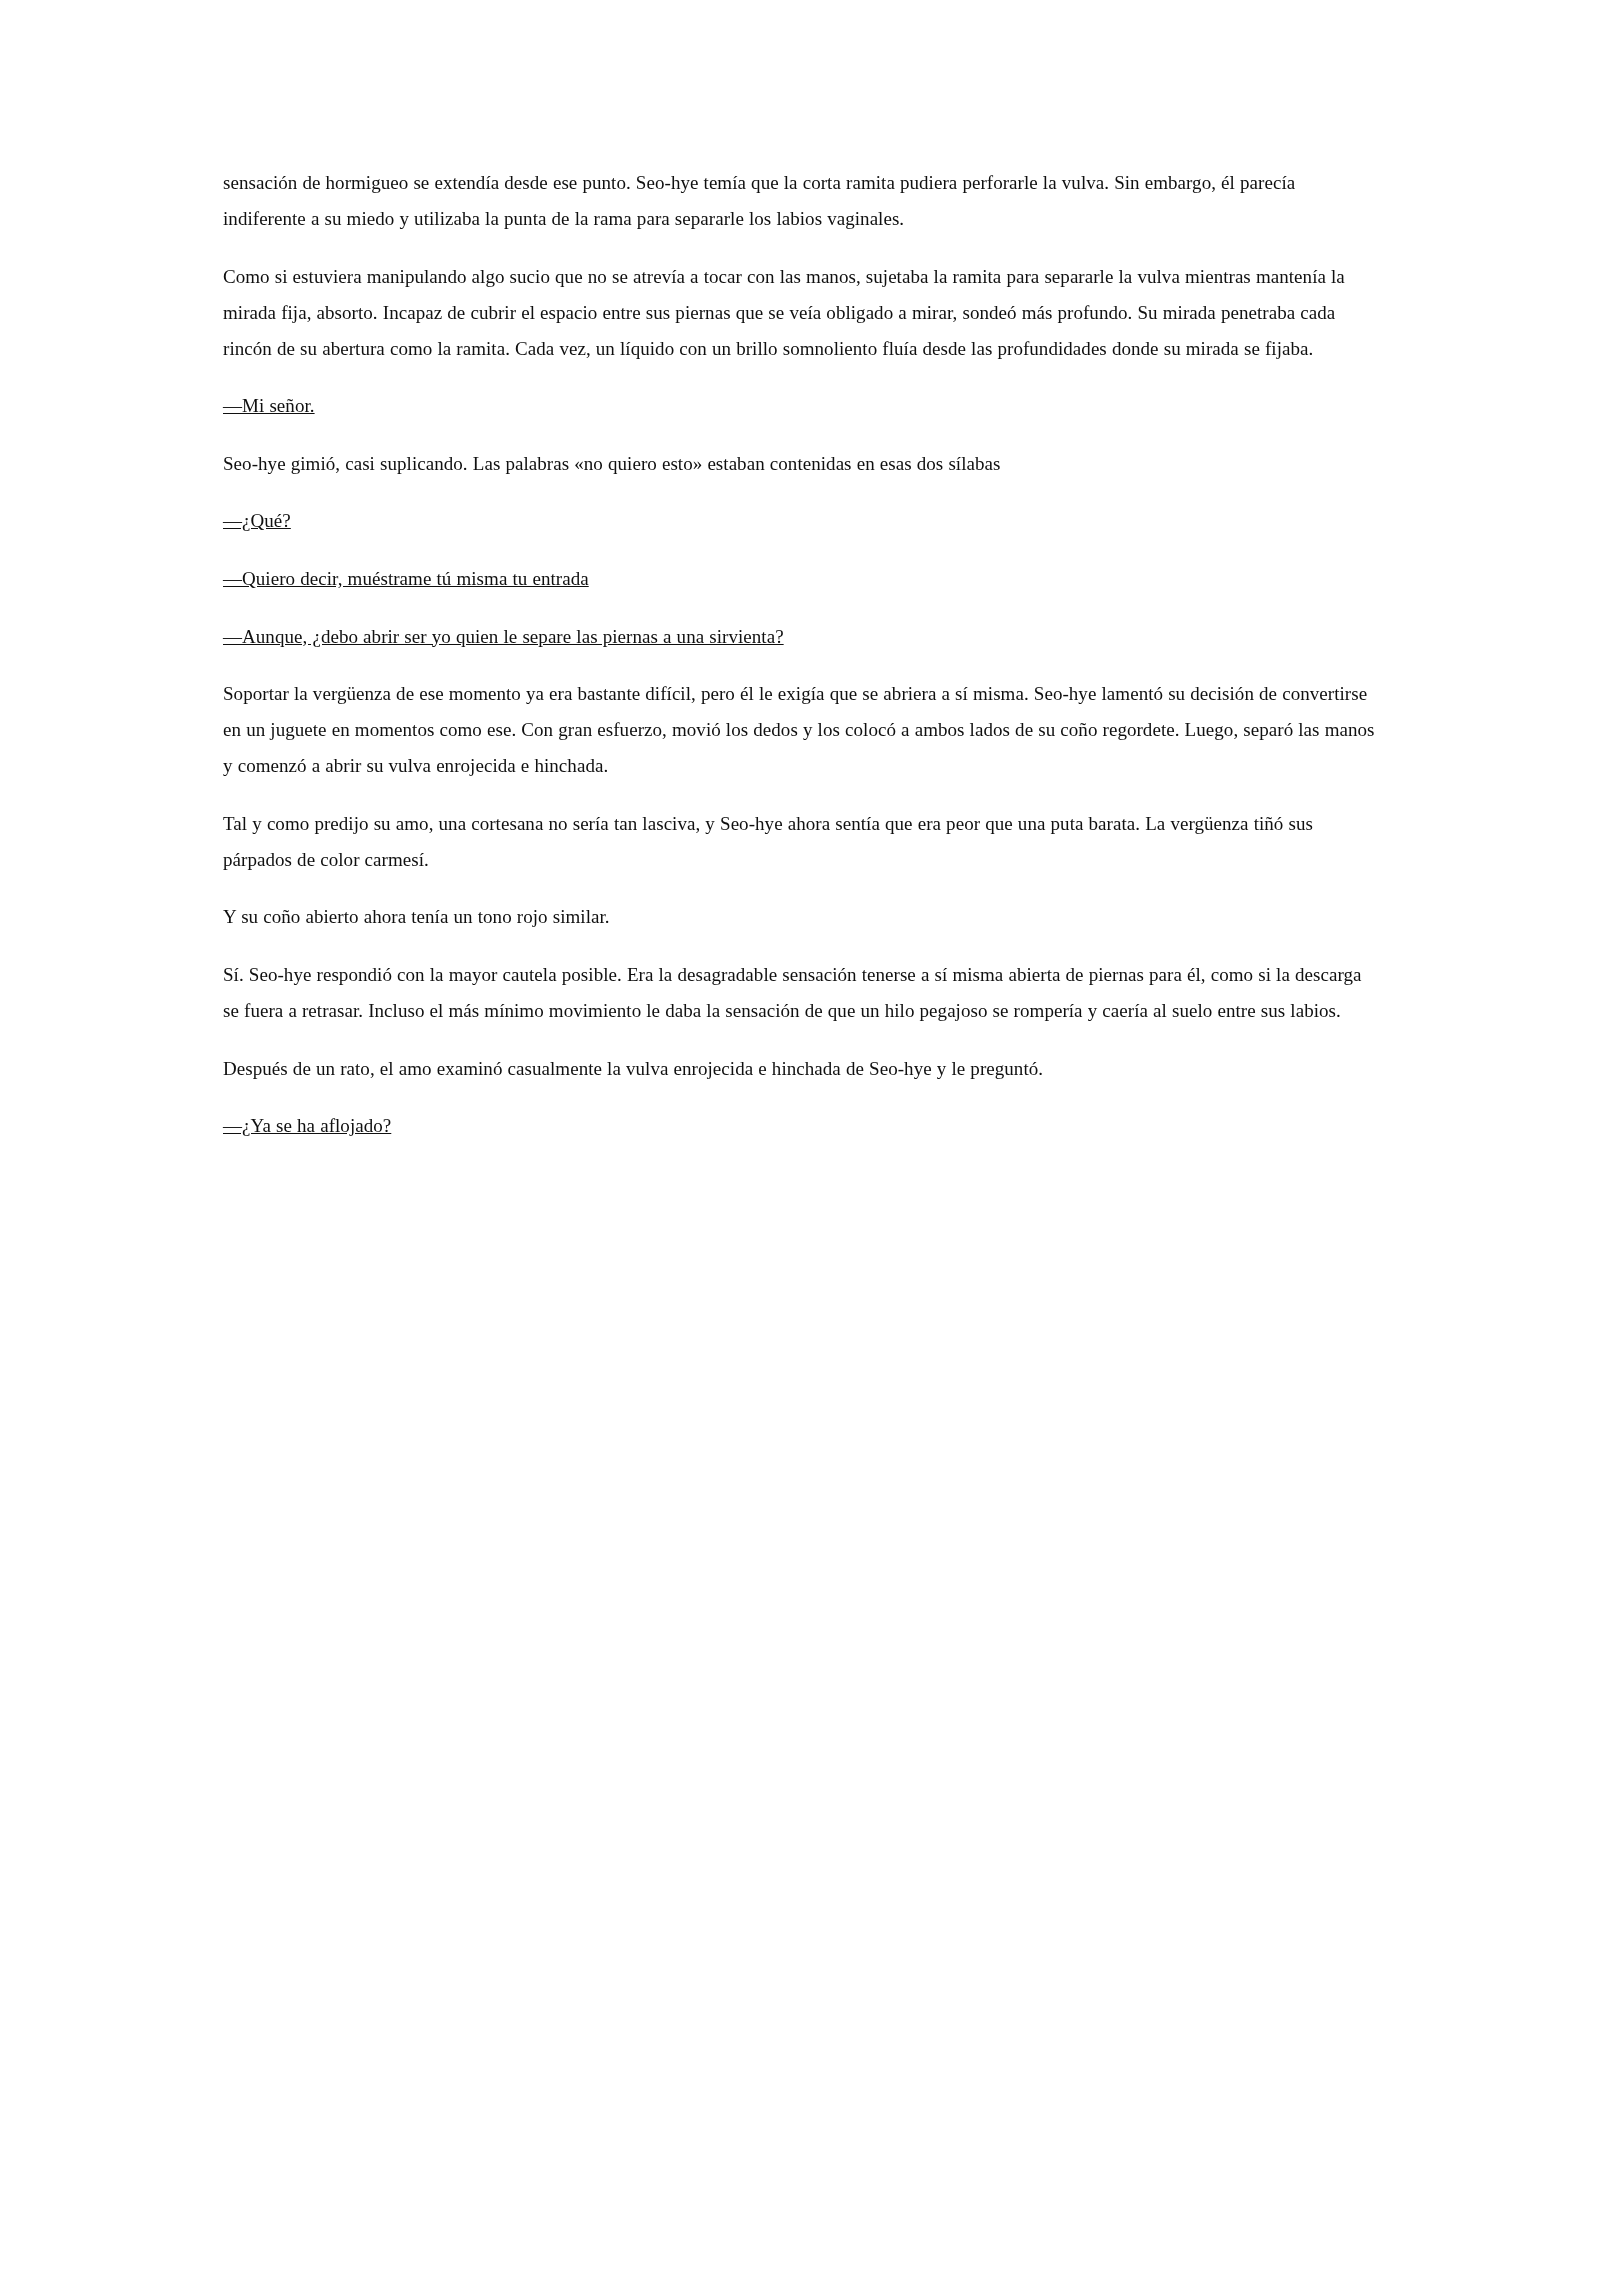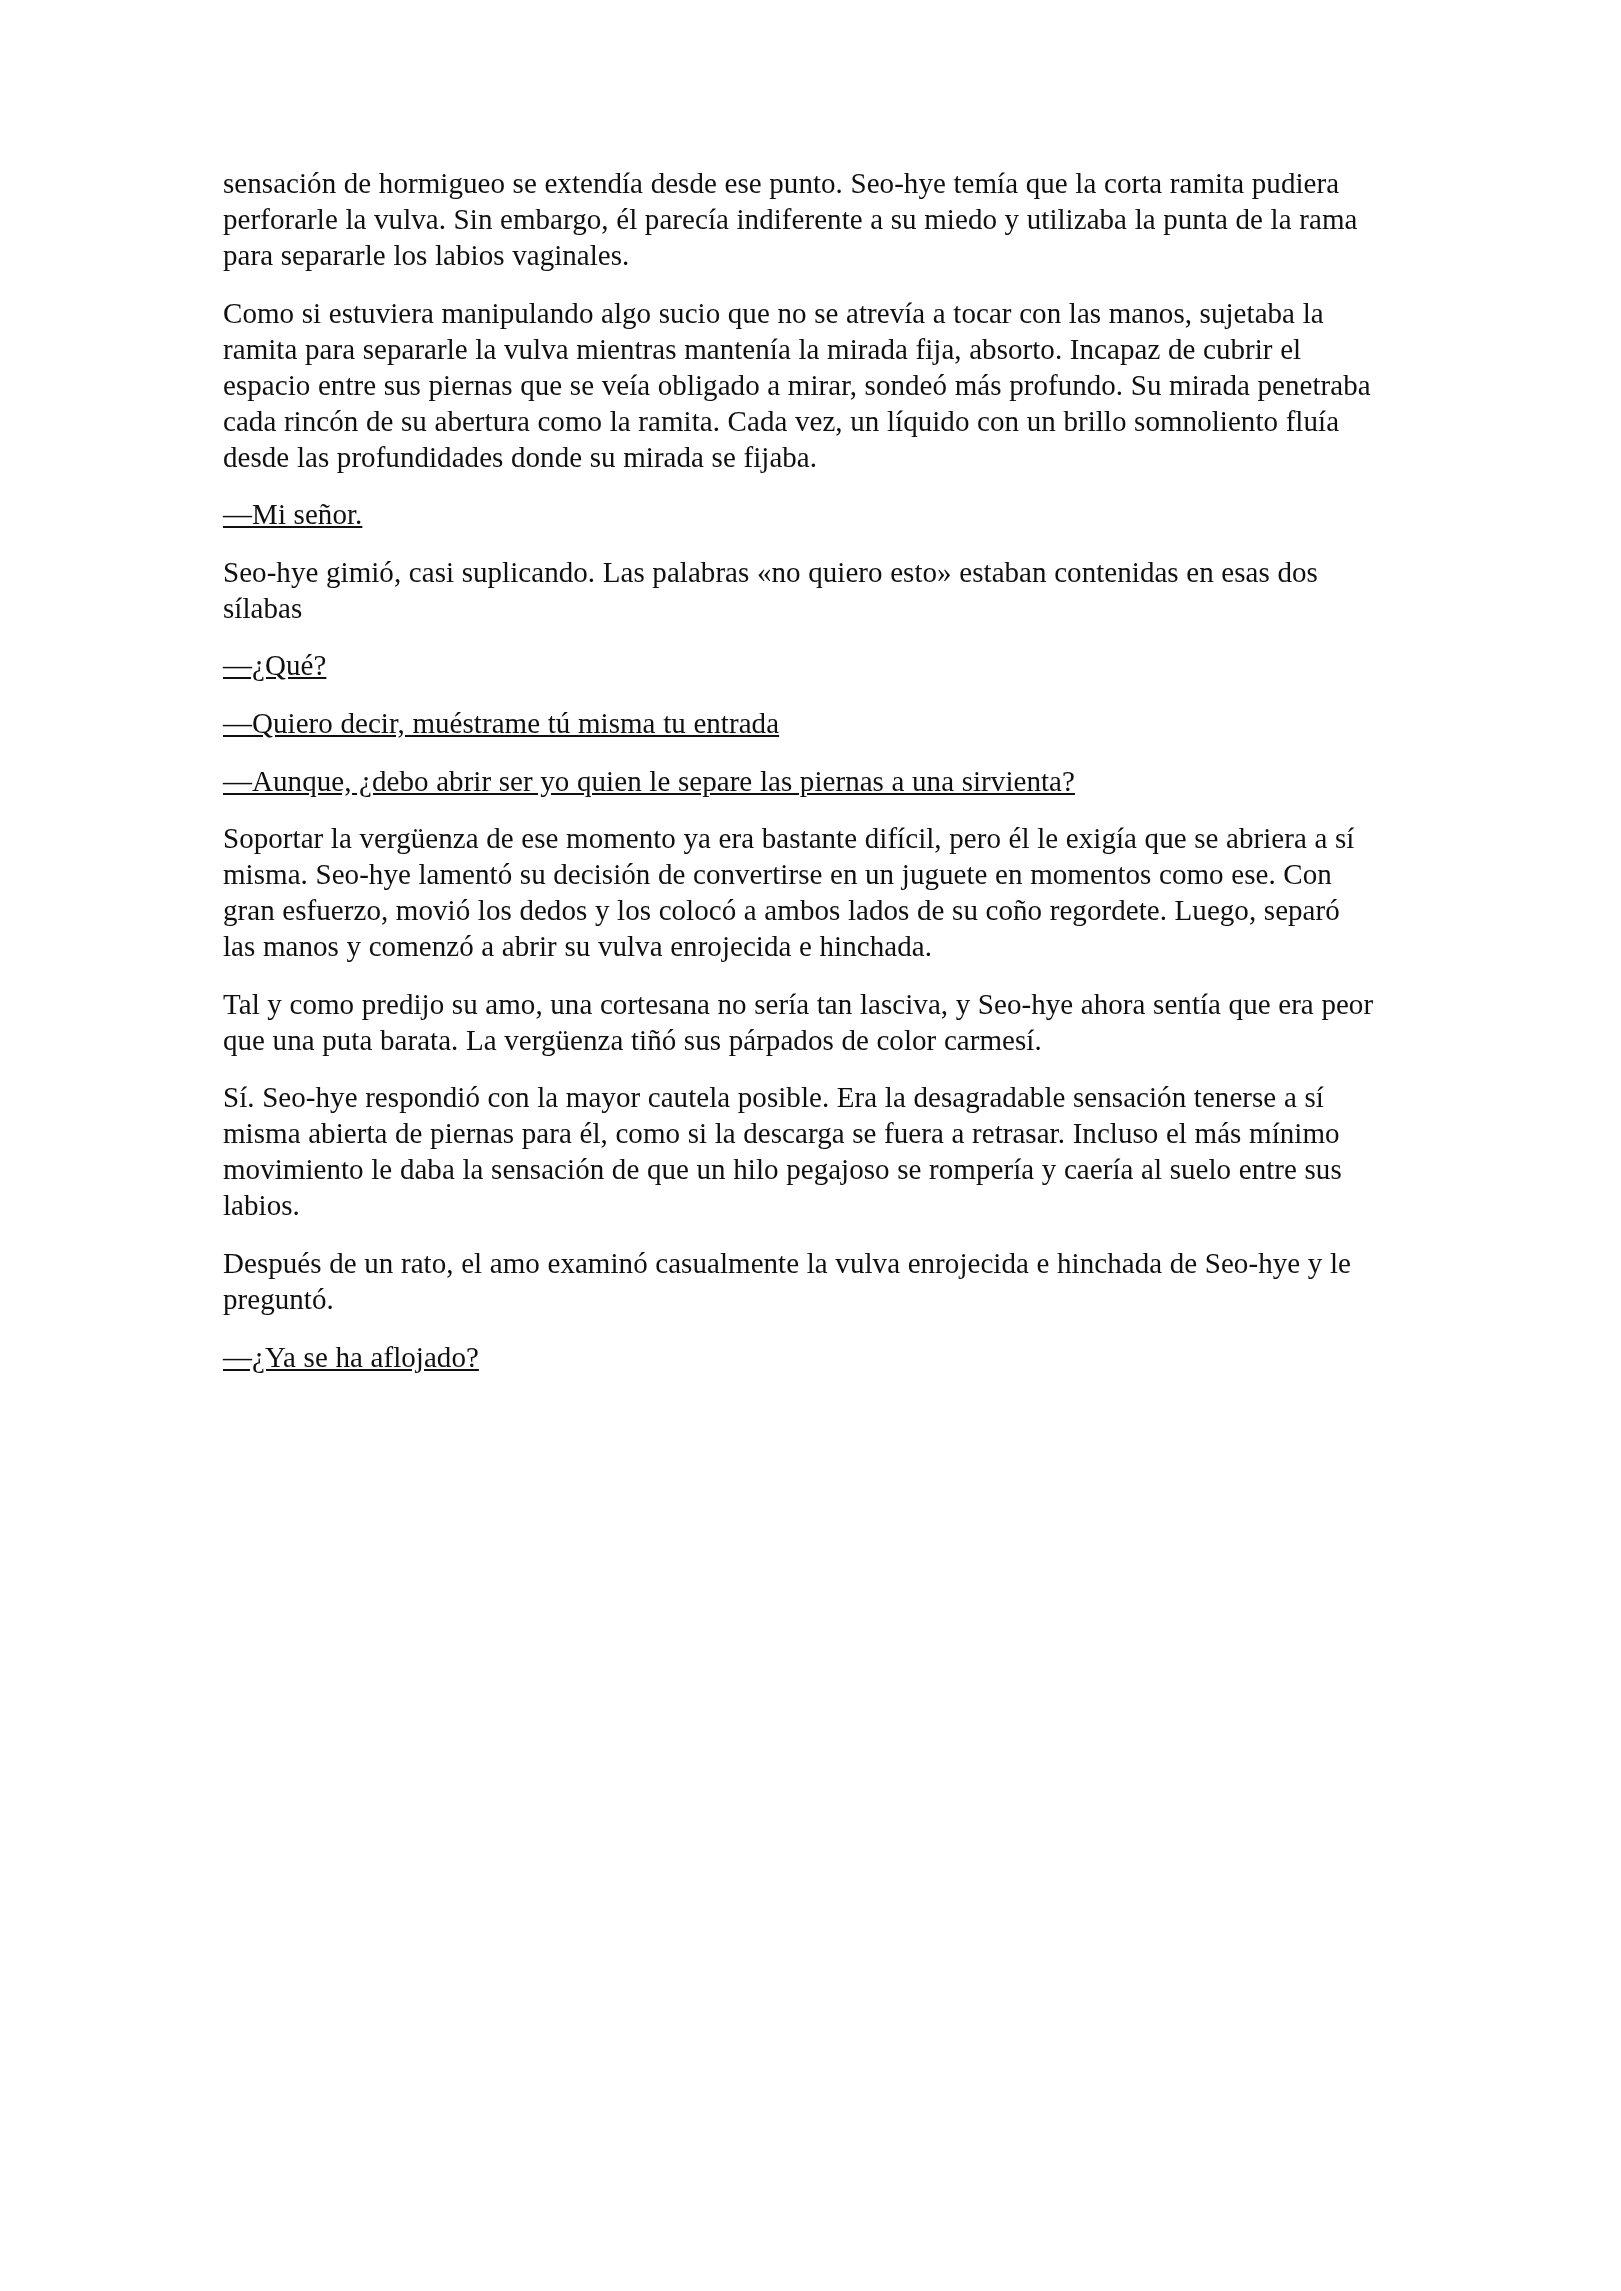--- a/index.html
+++ b/index.html
@@ -26,21 +26,21 @@
   }
 
   .text-column {
     position: absolute;
     left: 223px;
     top: 165px;
     width: 1152px;
   }
 
   .para {
-    font-size: 29px;
+    font-size: 19px;
     line-height: 36px;
     text-align: left;
     margin: 0 0 21.6px 0;
     letter-spacing: 0.05px;
     word-spacing: 0.3px;
     color: #101010;
   }
 
   .para:last-child {
     margin-bottom: 16px;
@@ -58,18 +58,19 @@
   <div class="text-column" id="text-column">
       <p class="para">sensación de hormigueo se extendía desde ese punto. Seo-hye temía que la corta ramita pudiera perforarle la vulva. Sin embargo, él parecía indiferente a su miedo y utilizaba la punta de la rama para separarle los labios vaginales.</p>
       <p class="para">Como si estuviera manipulando algo sucio que no se atrevía a tocar con las manos, sujetaba la ramita para separarle la vulva mientras mantenía la mirada fija, absorto. Incapaz de cubrir el espacio entre sus piernas que se veía obligado a mirar, sondeó más profundo. Su mirada penetraba cada rincón de su abertura como la ramita. Cada vez, un líquido con un brillo somnoliento fluía desde las profundidades donde su mirada se fijaba.</p>
       <p class="para dialogue">—Mi señor.</p>
       <p class="para">Seo-hye gimió, casi suplicando. Las palabras «no quiero esto» estaban contenidas en esas dos sílabas</p>
       <p class="para dialogue">—¿Qué?</p>
       <p class="para dialogue">—Quiero decir, muéstrame tú misma tu entrada</p>
       <p class="para dialogue">—Aunque, ¿debo abrir ser yo quien le separe las piernas a una sirvienta?</p>
       <p class="para">Soportar la vergüenza de ese momento ya era bastante difícil, pero él le exigía que se abriera a sí misma. Seo-hye lamentó su decisión de convertirse en un juguete en momentos como ese. Con gran esfuerzo, movió los dedos y los colocó a ambos lados de su coño regordete. Luego, separó las manos y comenzó a abrir su vulva enrojecida e hinchada.</p>
       <p class="para">Tal y como predijo su amo, una cortesana no sería tan lasciva, y Seo-hye ahora sentía que era peor que una puta barata. La vergüenza tiñó sus párpados de color carmesí.</p>
+      <p class="para">Y su coño abierto ahora tenía un tono rojo similar.</p>
       <p class="para">Sí. Seo-hye respondió con la mayor cautela posible. Era la desagradable sensación tenerse a sí misma abierta de piernas para él, como si la descarga se fuera a retrasar. Incluso el más mínimo movimiento le daba la sensación de que un hilo pegajoso se rompería y caería al suelo entre sus labios.</p>
       <p class="para">Después de un rato, el amo examinó casualmente la vulva enrojecida e hinchada de Seo-hye y le preguntó.</p>
       <p class="para dialogue">—¿Ya se ha aflojado?</p>
     </div>
 </div>
 
 
 </body></html>

